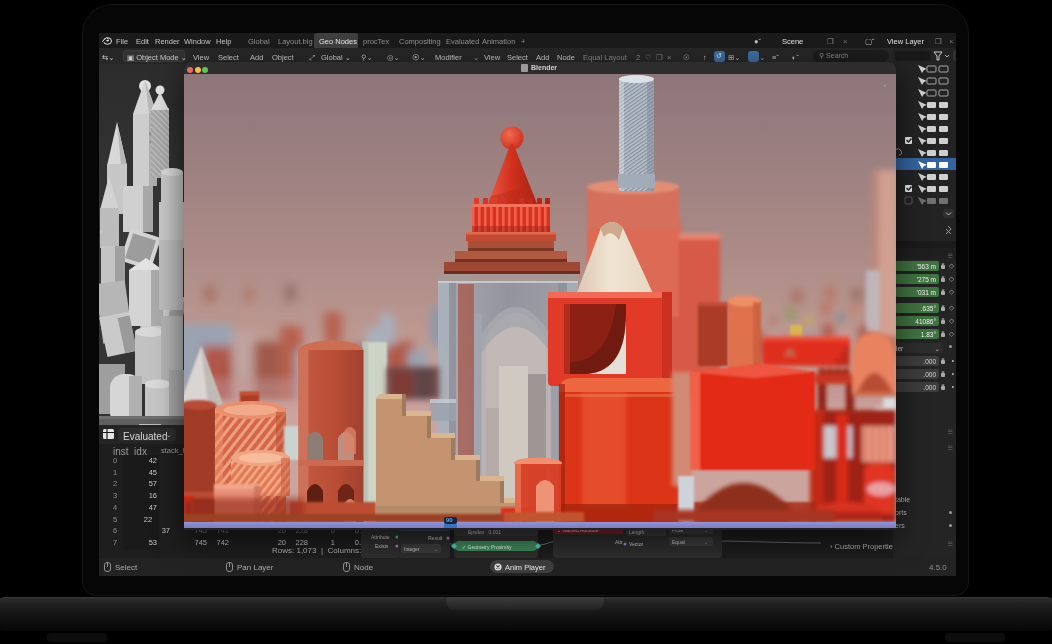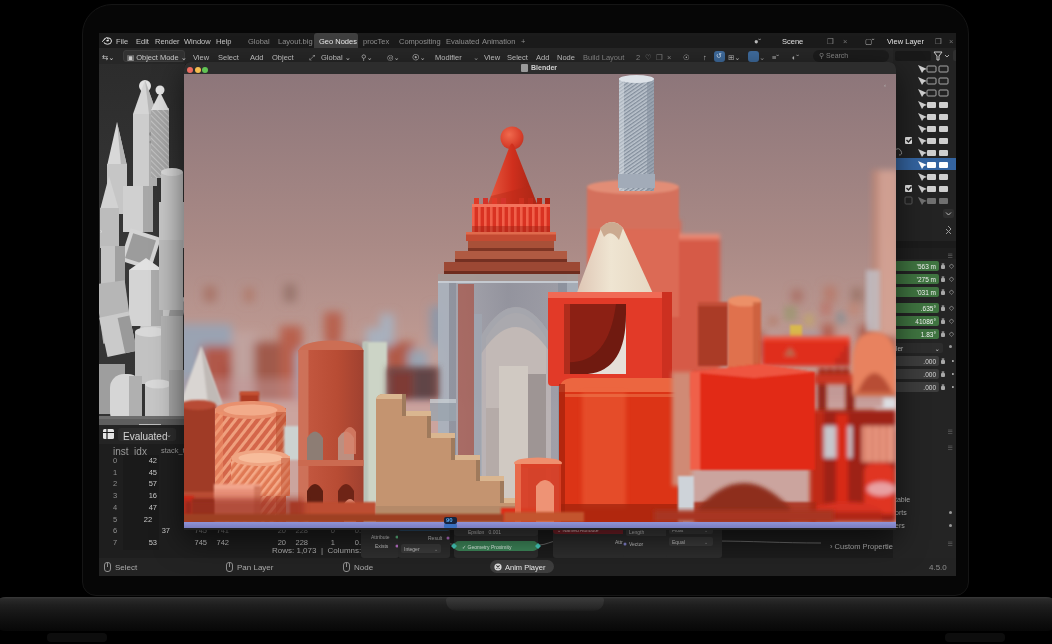--- a/index.html
+++ b/index.html
@@ -113,21 +113,21 @@
       <div class="ttxt" style="left:222px">Global ⌄</div>
       <div class="ttxt" style="left:262px;color:#bbb">⚲⌄</div>
       <div class="ttxt" style="left:288px;color:#bbb">◎⌄</div>
       <div class="ttxt" style="left:313px;color:#bbb">⦿⌄</div>
       <div class="ttxt" style="left:336px">Modifier</div>
       <div class="ttxt" style="left:374px;color:#999">⌄</div>
       <div class="ttxt" style="left:385px">View</div>
       <div class="ttxt" style="left:408px">Select</div>
       <div class="ttxt" style="left:437px">Add</div>
       <div class="ttxt" style="left:458px">Node</div>
-      <div class="ttxt dim" style="left:484px">Build Layout</div>
+      <div class="ttxt dim" style="left:484px">Equal Layout</div>
       <div class="ttxt dim" style="left:537px">2</div>
       <div class="ttxt dim" style="left:546px">♡</div>
       <div class="ttxt dim" style="left:557px">❐</div>
       <div class="ttxt dim" style="left:568px">×</div>
       <div class="ttxt" style="left:584px;color:#ccc">☉</div>
       <div class="ttxt" style="left:604px;color:#ccc">↑</div>
       <div class="abs" style="left:615px;top:2.5px;width:11px;height:11px;border-radius:3px;background:#3f6c9e"></div>
       <div class="ttxt" style="left:617px;top:4px;color:#dce8f4;font-size:7px">↺</div>
       <div class="ttxt" style="left:629px;color:#bbb">⊞⌄</div>
       <div class="abs" style="left:649px;top:2.5px;width:11px;height:11px;border-radius:3px;background:#3f6c9e"></div>

